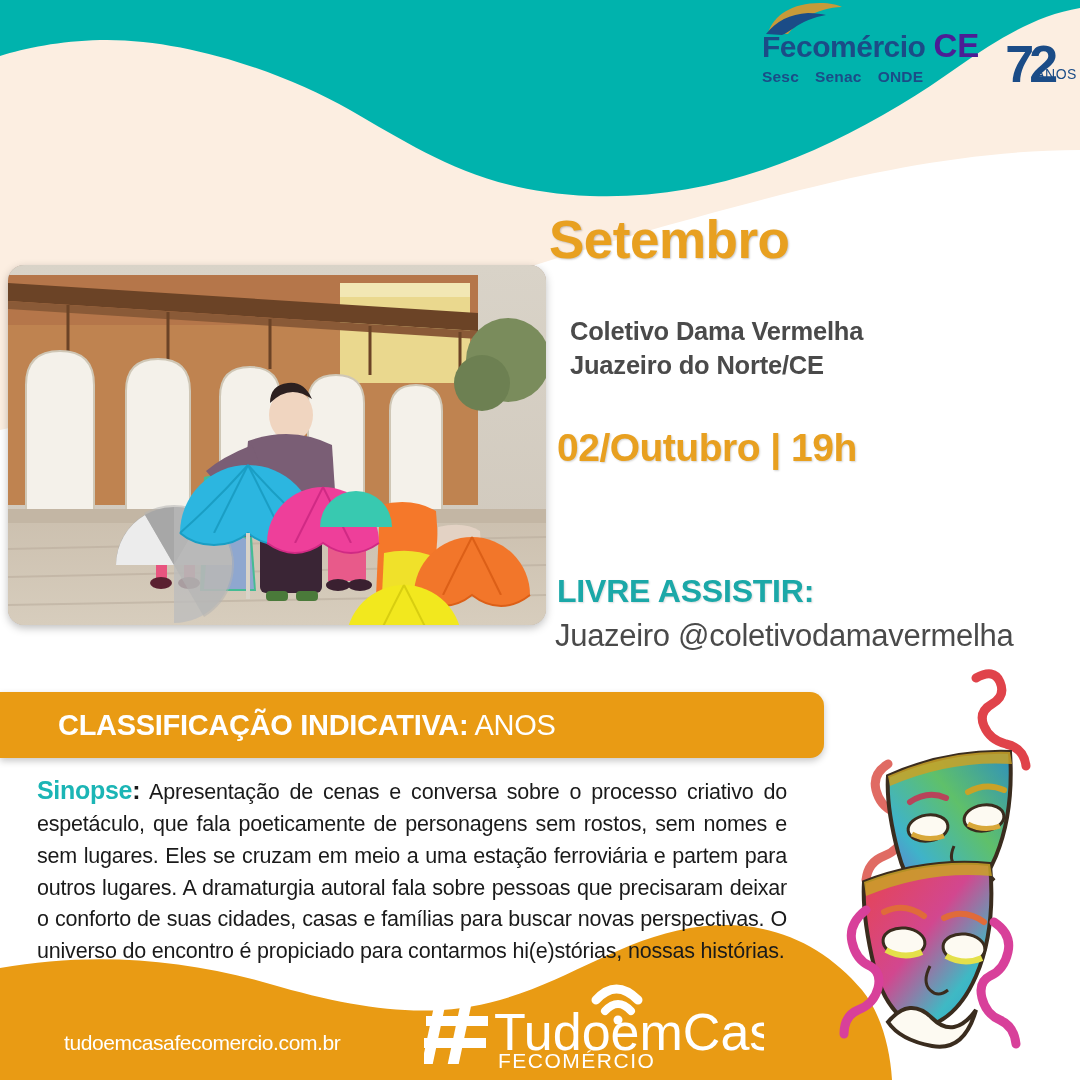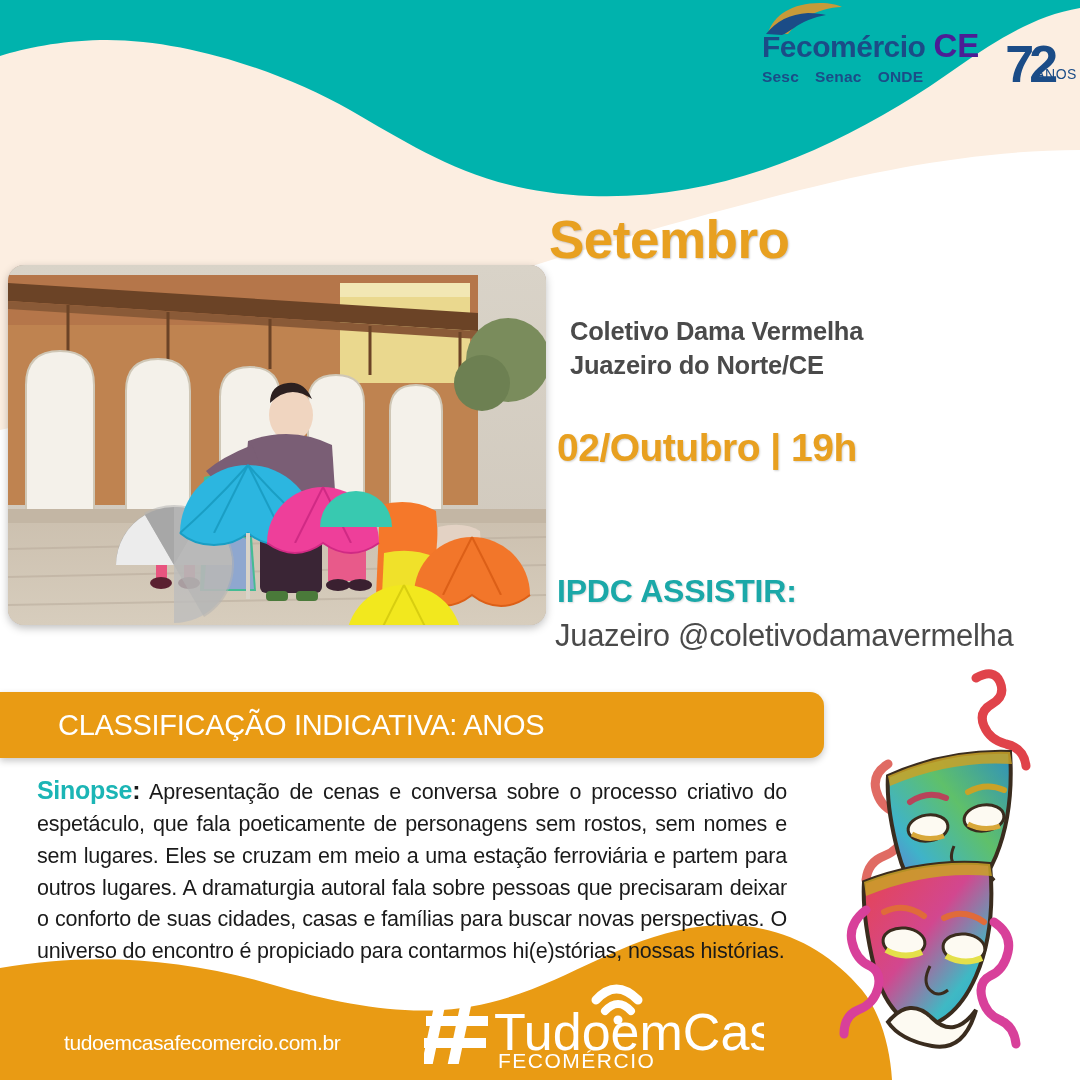--- a/index.html
+++ b/index.html
@@ -91,21 +91,21 @@
     background:#E99B14;
     border-radius:0 14px 14px 0;
     box-shadow:0 3px 7px rgba(0,0,0,.22);
     display:flex;align-items:center;
   }
   .class-text{
     margin-left:58px;
     font-size:29px;color:#ffffff;letter-spacing:-0.3px;
     white-space:nowrap;
   }
-  .class-text b{font-weight:normal;}
+  .class-text b{font-weight:bold;}
   .class-text span{font-weight:normal;}
 
   
   .synopsis{
     position:absolute;left:37px;top:772px;width:750px;
     font-size:21.5px;color:#1A1A1A;
     line-height:1.48;
     text-align:justify;
     letter-spacing:-0.2px;
   }
@@ -324,21 +324,21 @@
 
   <div class="group">
     <div>Coletivo Dama Vermelha</div>
     <div>Juazeiro do Norte/CE</div>
   </div>
 
   <div class="dates">
     <div>02/Outubro | 19h</div>
   </div>
 
-  <div class="where-label">IPDC ASSISTIR:</div>
+  <div class="where-label">LIVRE ASSISTIR:</div>
   <div class="where-value">Juazeiro @coletivodamavermelha</div>
 
   <div class="class-bar">
     <div class="class-text">
       <b>CLASSIFICAÇÃO INDICATIVA:</b>
       <span>ANOS</span>
     </div>
   </div>
 
   <div class="synopsis">

